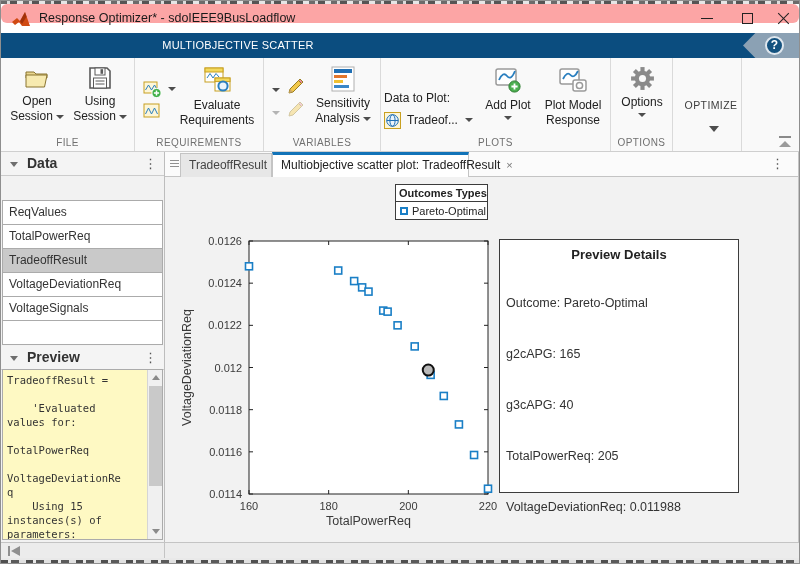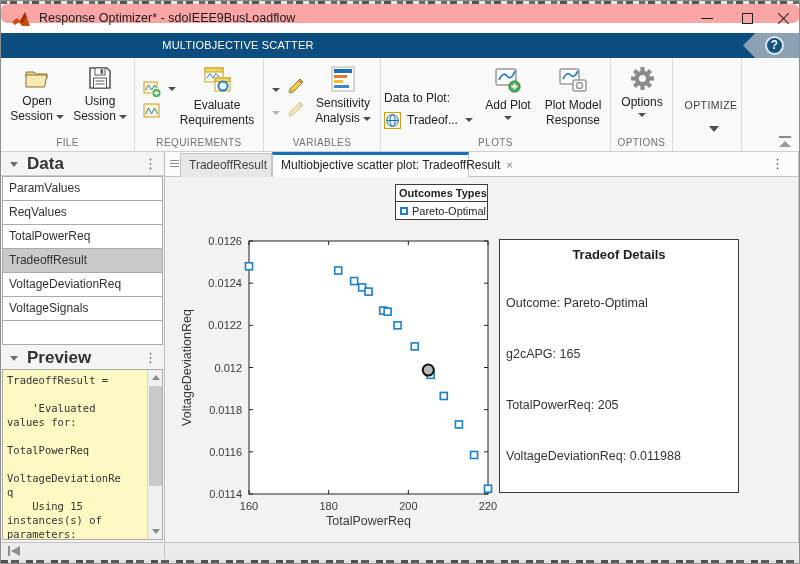--- a/index.html
+++ b/index.html
@@ -64,21 +64,21 @@
   .collapse-ctl .tri { position: absolute; left: 2px; top: 5px; width: 0; height: 0;
     border-left: 6px solid transparent; border-right: 6px solid transparent; border-bottom: 6px solid #9a9a9a; }
 
   
   .leftcol { position: absolute; left: 0; top: 151px; width: 164px; height: 390px; background: #f2f2f2;
     border-right: 1px solid #bdbdbd; }
   .phead { position: absolute; left: 0; width: 163px; height: 24px; background: #f4f4f4;
     border-bottom: 1px solid #cccccc; }
   .phead .tri { position: absolute; left: 9px; top: 10px; width: 0; height: 0; border-left: 4px solid transparent;
     border-right: 4px solid transparent; border-top: 5px solid #6e6e6e; }
-  .phead .ptitle { position: absolute; left: 26px; top: 0; line-height: 23px; font-size: 17px;
+  .phead .ptitle { position: absolute; left: 26px; top: 0; line-height: 23px; font-size: 14px;
     font-weight: bold; color: #333; }
   .kebab { position: absolute; right: 7px; top: 0; line-height: 23px; font-size: 13px; color: #555; }
   .drow { position: absolute; left: 1px; width: 161px; height: 25px; background: #fff;
     border: 1px solid #ababab; font-size: 12px; color: #333; line-height: 23px; padding-left: 6px;
     white-space: nowrap; overflow: hidden; }
   .drow.selected { background: #c9c9c9; }
   .preview-body { position: absolute; left: 1px; top: 217px; width: 161px; height: 171px; background: #fef9c3;
     border: 1px solid #ababab; overflow: hidden; }
   .preview-text { position: absolute; left: 4px; top: 3px; font-family: "DejaVu Sans Mono", monospace;
     font-size: 10.5px; line-height: 14px; color: #333; white-space: pre; }
@@ -314,21 +314,20 @@
         <i class="tri"></i>
     </span>
   </div>
 
   <div class="leftcol">
     <div class="phead" style="top:0;">
       <i class="tri"></i>
       <span class="ptitle">Data</span>
       <span class="kebab">⋮</span>
     </div>
-    <div class="drow" style="top:24px;">ParamValues</div>
     <div class="drow" style="top:48px;">ReqValues</div>
     <div class="drow" style="top:72px;">TotalPowerReq</div>
     <div class="drow selected" style="top:96px;">TradeoffResult</div>
     <div class="drow" style="top:120px;">VoltageDeviationReq</div>
     <div class="drow" style="top:144px;">VoltageSignals</div>
     <div class="drow" style="top:168px;"></div>
 
     <div class="phead" style="top:194px;">
       <i class="tri"></i>
       <span class="ptitle">Preview</span>
@@ -421,23 +420,24 @@
         <rect x="225.07833333333338" y="92.83333333333321" width="7" height="7" fill="#fff" stroke="#1a7fc6" stroke-width="1.6"></rect>
         <rect x="242.20666666666665" y="113.91666666666679" width="7" height="7" fill="#fff" stroke="#1a7fc6" stroke-width="1.6"></rect>
         <rect x="258.14" y="142.37916666666672" width="7" height="7" fill="#fff" stroke="#1a7fc6" stroke-width="1.6"></rect>
         <rect x="271.285" y="163.46249999999995" width="7" height="7" fill="#fff" stroke="#1a7fc6" stroke-width="1.6"></rect>
         <rect x="286.4216666666666" y="191.92499999999987" width="7" height="7" fill="#fff" stroke="#1a7fc6" stroke-width="1.6"></rect>
         <rect x="301.55833333333334" y="222.49583333333345" width="7" height="7" fill="#fff" stroke="#1a7fc6" stroke-width="1.6"></rect>
         <rect x="315.5" y="256.22916666666686" width="7" height="7" fill="#fff" stroke="#1a7fc6" stroke-width="1.6"></rect>
         <circle cx="259.25" cy="141.02999999999997" r="5.5" fill="#b9b9b9" stroke="#111111" stroke-width="2"></circle>
       </svg>
     <div class="details">
-      <div class="dd-title">Tradeof Details</div>
+      <div class="dd-title">Preview Details</div>
       <div class="dd-line">Outcome: Pareto-Optimal</div>
       <div class="dd-line">g2cAPG: 165</div>
+      <div class="dd-line">g3cAPG: 40</div>
       <div class="dd-line">TotalPowerReq: 205</div>
       <div class="dd-line">VoltageDeviationReq: 0.011988</div>
     </div>
   </div>
 
   <div class="bottom-strip">
     <span class="skip-start">
         <i class="bar"></i>
         <i class="tri"></i>
       </span>

